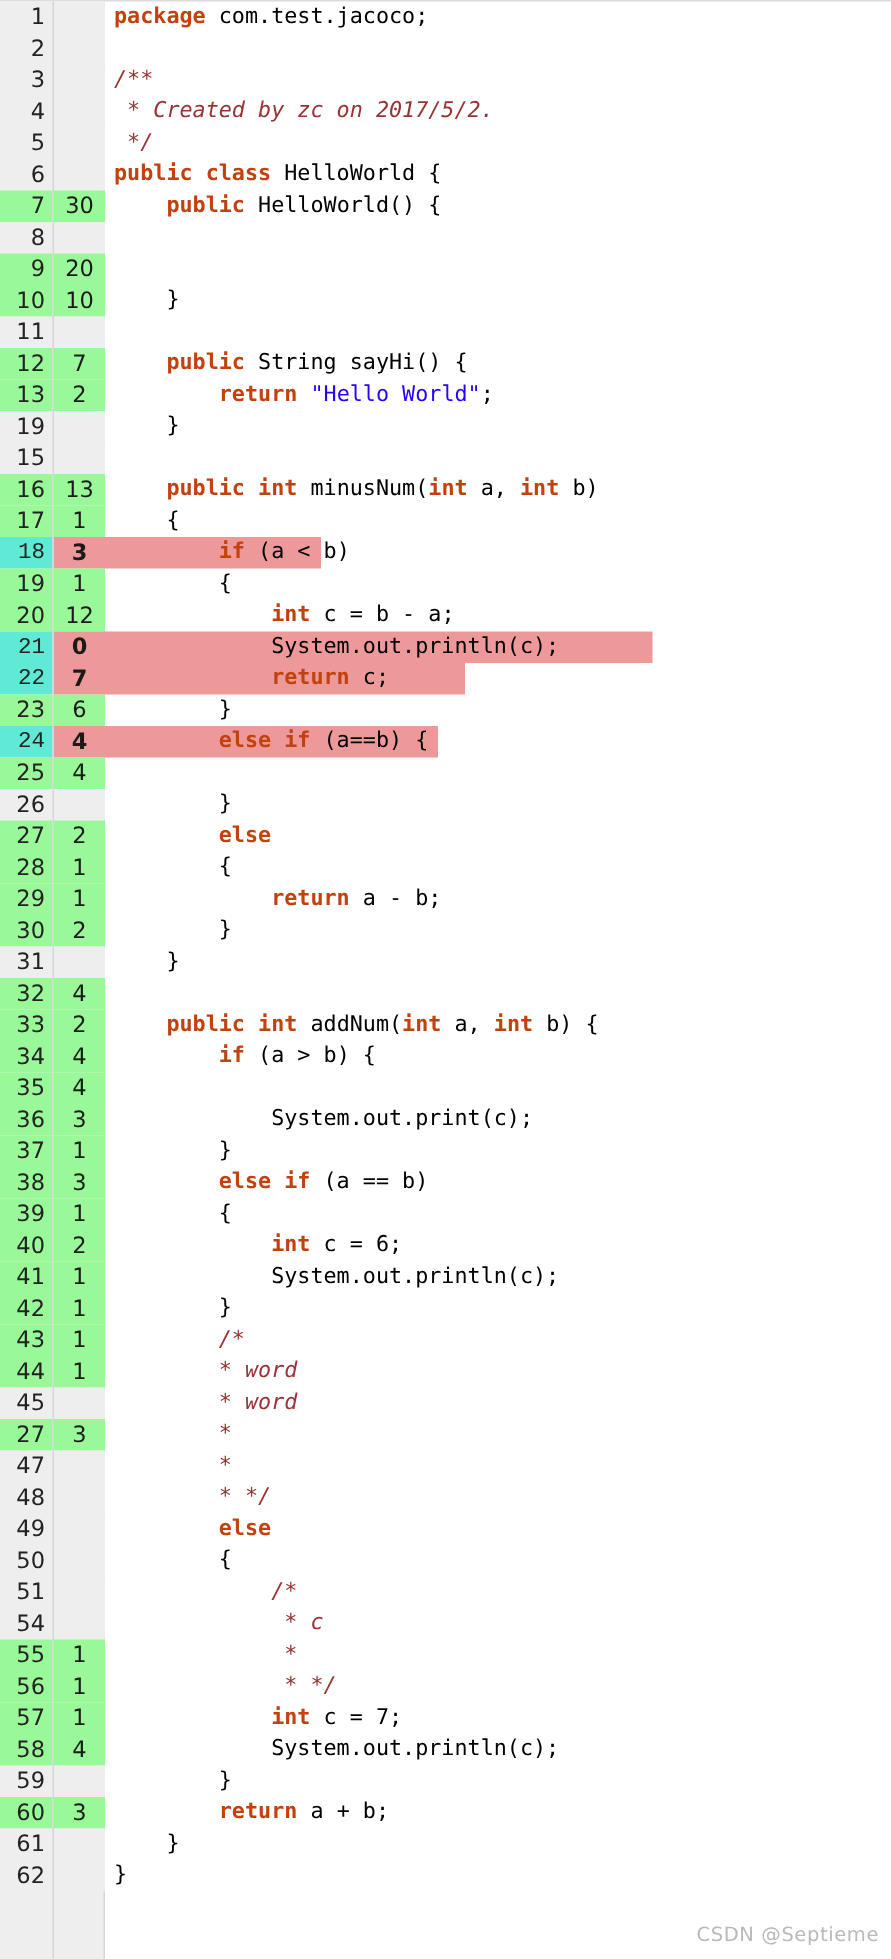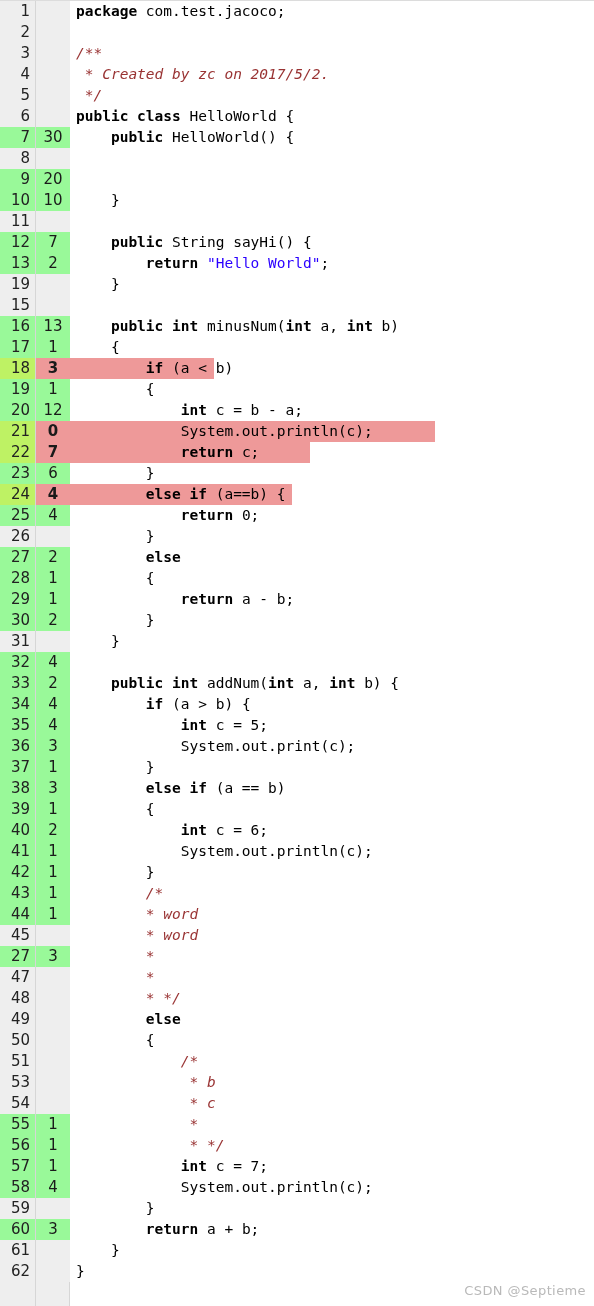--- a/index.html
+++ b/index.html
@@ -88,38 +88,38 @@
     height: 21px;
     padding-left: 4px;
     color: #000000;
     font-family: "DejaVu Sans Mono", "Liberation Mono", monospace;
     font-size: 14.5px;
   }
 
   
   .cov-full .ln,
   .cov-full .hits { background: #99f999; }
-  .cov-partial .ln { background: #bef264; }
+  .cov-partial .ln { background: #5eead4; font-family: Liberation Mono, monospace; }
   .cov-partial .hits { background: #ee9999; font-weight: bold; }
   .cov-none .ln,
   .cov-none .hits { background: #eeeeee; }
 
   
   .redstrip {
     position: absolute;
     left: 70px;
     top: 0;
     height: 21px;
     background: #ee9999;
     z-index: -1;
   }
   .cov-partial .code { background: transparent; }
 
   
-  .kw   { color: #000000; font-weight: bold; }
+  .kw   { color: #c2410c; font-weight: bold; }
   .str  { color: #2a00ff; }
   .cmt  { color: #993333; font-style: italic; }
   .pln  { color: #000000; }
 
   .watermark {
     position: absolute;
     right: 8px;
     bottom: 8px;
     color: #b9b9b9;
     font-size: 13px;
@@ -152,48 +152,47 @@
       <div class="line cov-none"><div class="ln">15</div><div class="hits"></div><div class="code"></div></div>
       <div class="line cov-full"><div class="ln">16</div><div class="hits">13</div><div class="code"><span class="pln">    </span><span class="kw">public int</span><span class="pln"> minusNum(</span><span class="kw">int</span><span class="pln"> a, </span><span class="kw">int</span><span class="pln"> b)</span></div></div>
       <div class="line cov-full"><div class="ln">17</div><div class="hits">1</div><div class="code"><span class="pln">    {</span></div></div>
       <div class="line cov-partial"><div class="redstrip" style="width: 144px;"></div><div class="ln">18</div><div class="hits">3</div><div class="code"><span class="pln">        </span><span class="kw">if</span><span class="pln"> (a &lt; b)</span></div></div>
       <div class="line cov-full"><div class="ln">19</div><div class="hits">1</div><div class="code"><span class="pln">        {</span></div></div>
       <div class="line cov-full"><div class="ln">20</div><div class="hits">12</div><div class="code"><span class="pln">            </span><span class="kw">int</span><span class="pln"> c = b - a;</span></div></div>
       <div class="line cov-partial"><div class="redstrip" style="width: 365px;"></div><div class="ln">21</div><div class="hits">0</div><div class="code"><span class="pln">            System.out.println(c);</span></div></div>
       <div class="line cov-partial"><div class="redstrip" style="width: 240px;"></div><div class="ln">22</div><div class="hits">7</div><div class="code"><span class="pln">            </span><span class="kw">return</span><span class="pln"> c;</span></div></div>
       <div class="line cov-full"><div class="ln">23</div><div class="hits">6</div><div class="code"><span class="pln">        }</span></div></div>
       <div class="line cov-partial"><div class="redstrip" style="width: 222px;"></div><div class="ln">24</div><div class="hits">4</div><div class="code"><span class="pln">        </span><span class="kw">else if</span><span class="pln"> (a==b) {</span></div></div>
-      <div class="line cov-full"><div class="ln">25</div><div class="hits">4</div><div class="code"><span class="pln">            </span><span class="kw">return</span><span class="pln"> 0;</span></div></div>
+      <div class="line cov-full"><div class="ln">25</div><div class="hits">4</div></div>
       <div class="line cov-none"><div class="ln">26</div><div class="hits"></div><div class="code"><span class="pln">        }</span></div></div>
       <div class="line cov-full"><div class="ln">27</div><div class="hits">2</div><div class="code"><span class="pln">        </span><span class="kw">else</span></div></div>
       <div class="line cov-full"><div class="ln">28</div><div class="hits">1</div><div class="code"><span class="pln">        {</span></div></div>
       <div class="line cov-full"><div class="ln">29</div><div class="hits">1</div><div class="code"><span class="pln">            </span><span class="kw">return</span><span class="pln"> a - b;</span></div></div>
       <div class="line cov-full"><div class="ln">30</div><div class="hits">2</div><div class="code"><span class="pln">        }</span></div></div>
       <div class="line cov-none"><div class="ln">31</div><div class="hits"></div><div class="code"><span class="pln">    }</span></div></div>
       <div class="line cov-full"><div class="ln">32</div><div class="hits">4</div><div class="code"></div></div>
       <div class="line cov-full"><div class="ln">33</div><div class="hits">2</div><div class="code"><span class="pln">    </span><span class="kw">public int</span><span class="pln"> addNum(</span><span class="kw">int</span><span class="pln"> a, </span><span class="kw">int</span><span class="pln"> b) {</span></div></div>
       <div class="line cov-full"><div class="ln">34</div><div class="hits">4</div><div class="code"><span class="pln">        </span><span class="kw">if</span><span class="pln"> (a &gt; b) {</span></div></div>
-      <div class="line cov-full"><div class="ln">35</div><div class="hits">4</div><div class="code"><span class="pln">            </span><span class="kw">int</span><span class="pln"> c = 5;</span></div></div>
+      <div class="line cov-full"><div class="ln">35</div><div class="hits">4</div></div>
       <div class="line cov-full"><div class="ln">36</div><div class="hits">3</div><div class="code"><span class="pln">            System.out.print(c);</span></div></div>
       <div class="line cov-full"><div class="ln">37</div><div class="hits">1</div><div class="code"><span class="pln">        }</span></div></div>
       <div class="line cov-full"><div class="ln">38</div><div class="hits">3</div><div class="code"><span class="pln">        </span><span class="kw">else if</span><span class="pln"> (a == b)</span></div></div>
       <div class="line cov-full"><div class="ln">39</div><div class="hits">1</div><div class="code"><span class="pln">        {</span></div></div>
       <div class="line cov-full"><div class="ln">40</div><div class="hits">2</div><div class="code"><span class="pln">            </span><span class="kw">int</span><span class="pln"> c = 6;</span></div></div>
       <div class="line cov-full"><div class="ln">41</div><div class="hits">1</div><div class="code"><span class="pln">            System.out.println(c);</span></div></div>
       <div class="line cov-full"><div class="ln">42</div><div class="hits">1</div><div class="code"><span class="pln">        }</span></div></div>
       <div class="line cov-full"><div class="ln">43</div><div class="hits">1</div><div class="code"><span class="pln">        </span><span class="cmt">/*</span></div></div>
       <div class="line cov-full"><div class="ln">44</div><div class="hits">1</div><div class="code"><span class="pln">        </span><span class="cmt">* word</span></div></div>
       <div class="line cov-none"><div class="ln">45</div><div class="hits"></div><div class="code"><span class="pln">        </span><span class="cmt">* word</span></div></div>
       <div class="line cov-full"><div class="ln">27</div><div class="hits">3</div><div class="code"><span class="pln">        </span><span class="cmt">*</span></div></div>
       <div class="line cov-none"><div class="ln">47</div><div class="hits"></div><div class="code"><span class="pln">        </span><span class="cmt">*</span></div></div>
       <div class="line cov-none"><div class="ln">48</div><div class="hits"></div><div class="code"><span class="pln">        </span><span class="cmt">* */</span></div></div>
       <div class="line cov-none"><div class="ln">49</div><div class="hits"></div><div class="code"><span class="pln">        </span><span class="kw">else</span></div></div>
       <div class="line cov-none"><div class="ln">50</div><div class="hits"></div><div class="code"><span class="pln">        {</span></div></div>
       <div class="line cov-none"><div class="ln">51</div><div class="hits"></div><div class="code"><span class="pln">            </span><span class="cmt">/*</span></div></div>
-      <div class="line cov-none"><div class="ln">53</div><div class="hits"></div><div class="code"><span class="pln">             </span><span class="cmt">* b</span></div></div>
       <div class="line cov-none"><div class="ln">54</div><div class="hits"></div><div class="code"><span class="pln">             </span><span class="cmt">* c</span></div></div>
       <div class="line cov-full"><div class="ln">55</div><div class="hits">1</div><div class="code"><span class="pln">             </span><span class="cmt">*</span></div></div>
       <div class="line cov-full"><div class="ln">56</div><div class="hits">1</div><div class="code"><span class="pln">             </span><span class="cmt">* */</span></div></div>
       <div class="line cov-full"><div class="ln">57</div><div class="hits">1</div><div class="code"><span class="pln">            </span><span class="kw">int</span><span class="pln"> c = 7;</span></div></div>
       <div class="line cov-full"><div class="ln">58</div><div class="hits">4</div><div class="code"><span class="pln">            System.out.println(c);</span></div></div>
       <div class="line cov-none"><div class="ln">59</div><div class="hits"></div><div class="code"><span class="pln">        }</span></div></div>
       <div class="line cov-full"><div class="ln">60</div><div class="hits">3</div><div class="code"><span class="pln">        </span><span class="kw">return</span><span class="pln"> a + b;</span></div></div>
       <div class="line cov-none"><div class="ln">61</div><div class="hits"></div><div class="code"><span class="pln">    }</span></div></div>
       <div class="line cov-none"><div class="ln">62</div><div class="hits"></div><div class="code"><span class="pln">}</span></div></div>
     </div>

